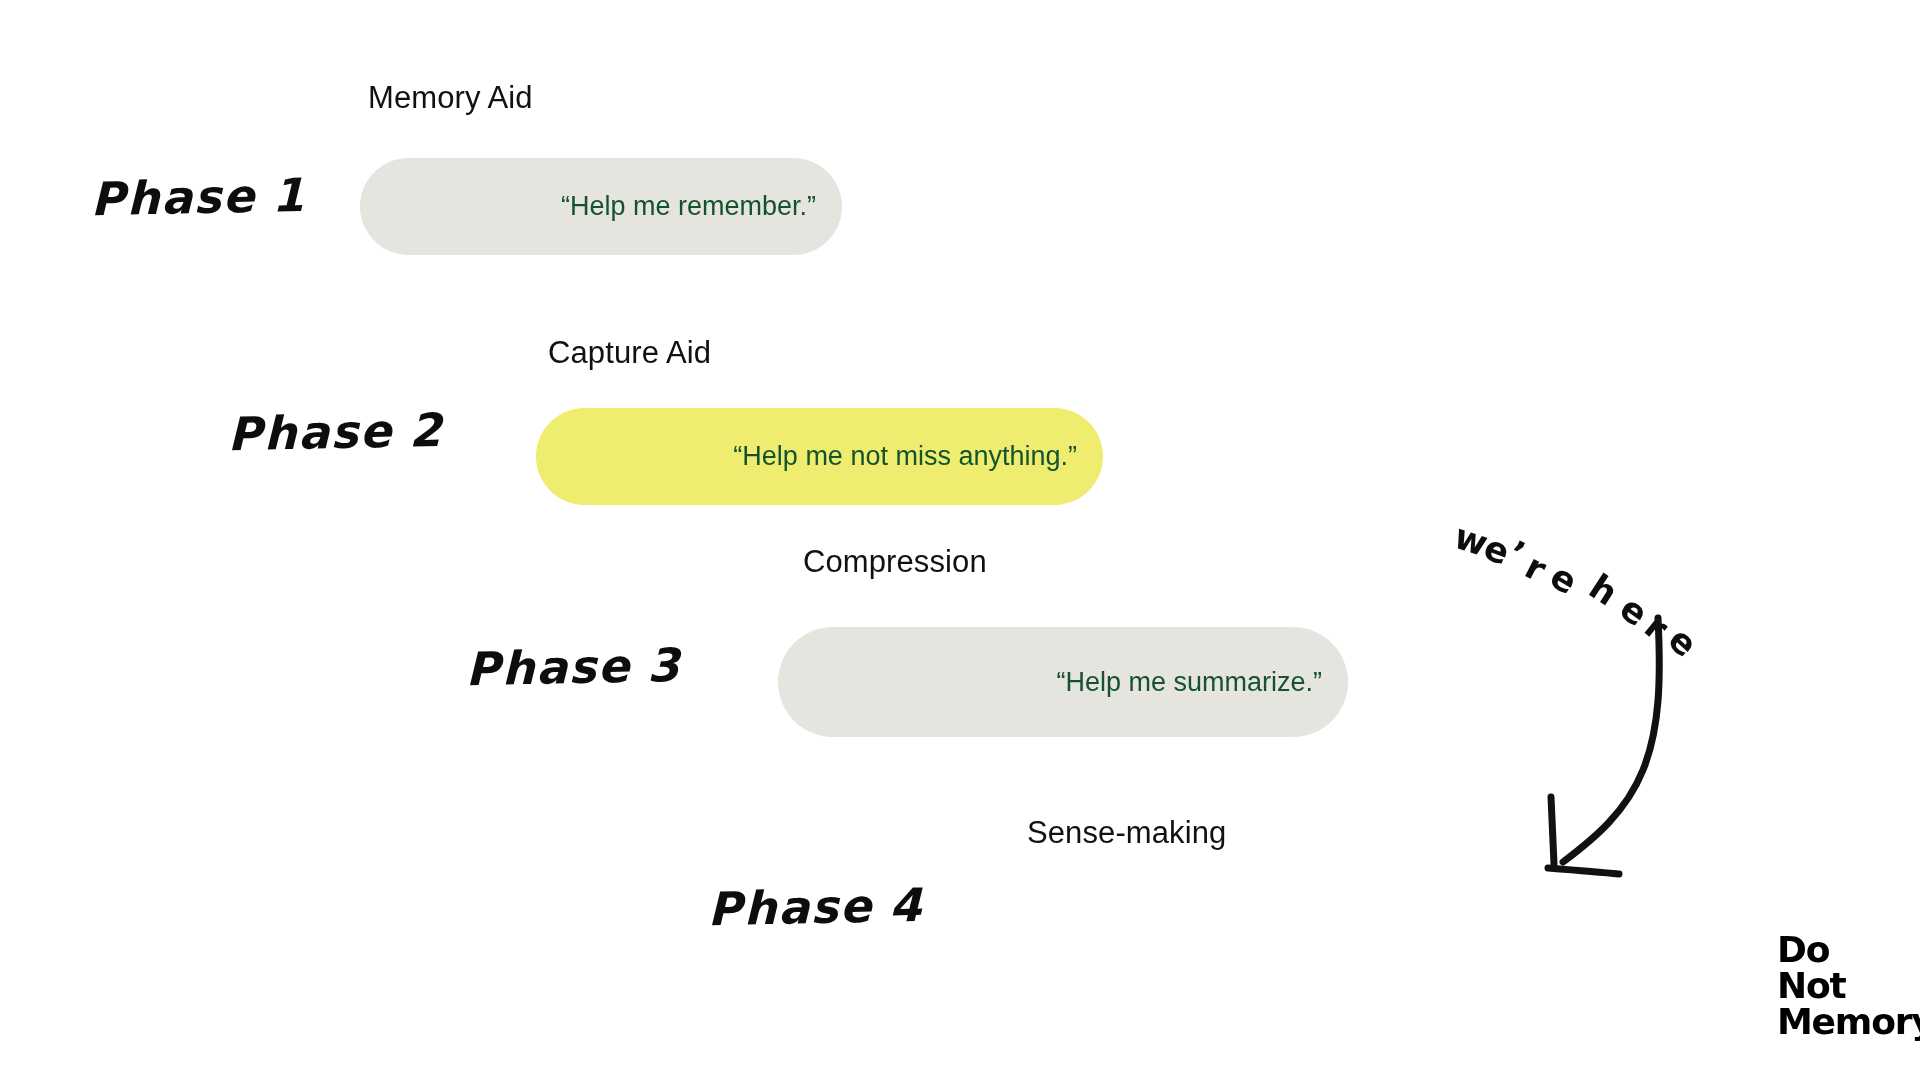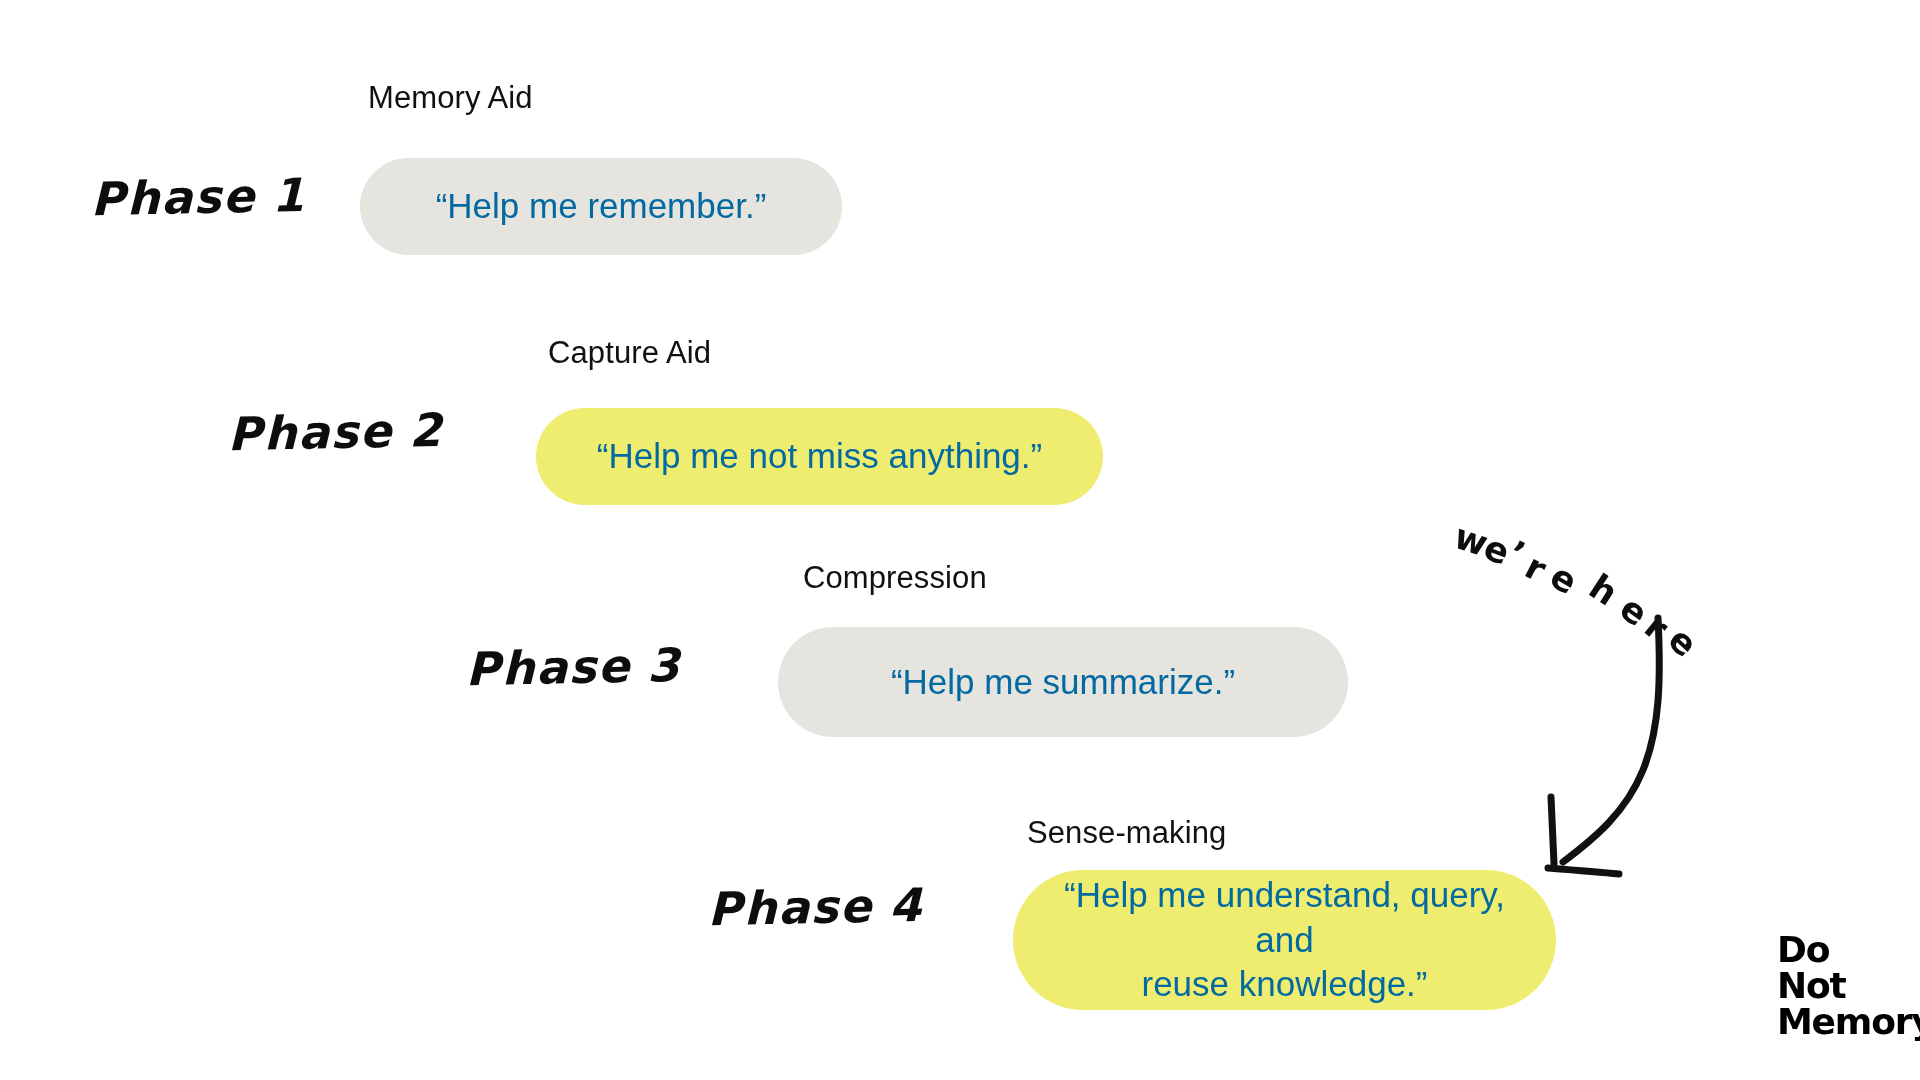--- a/index.html
+++ b/index.html
@@ -45,26 +45,26 @@
     color: #0d0d0d;
     white-space: nowrap;
     letter-spacing: 1.5px;
     transform: skewX(-4deg) rotate(-1.2deg);
   }
 
   .quote-pill {
     position: absolute;
     display: flex;
     align-items: center;
-    justify-content: center;
+    justify-content: flex-end;
     box-sizing: border-box;
     border-radius: 999px;
-    color: #0369a1;
+    color: #14532d;
     font-family: "Liberation Sans", sans-serif;
-    font-size: 35px;
+    font-size: 27px;
     font-weight: 400;
     line-height: 1.28;
     text-align: center;
     padding: 0 26px;
   }
   .quote-pill.gray   { background: #e6e4df; }
   .quote-pill.yellow { background: #eeed70; margin-top: 16px; }
 
   
   .annotation {
@@ -127,36 +127,30 @@
 
   <div class="phase-row" style="left:0; top:0; width:1920px; height:500px;">
     <div class="phase-heading" style="left:548px; top:335px;">Capture Aid</div>
     <div class="phase-label" style="left:232px; top:405px;">Phase 2</div>
     <div class="quote-pill yellow" style="left:536px; top:392px; width:567px; height:97px;">
       <span>“Help me not miss anything.”</span>
     </div>
   </div>
 
   <div class="phase-row" style="left:0; top:0; width:1920px; height:740px;">
-    <div class="phase-heading" style="left:803px; top:560px;">Compression</div>
+    <div class="phase-heading" style="left:803px; top:544px;">Compression</div>
     <div class="phase-label" style="left:470px; top:640px;">Phase 3</div>
     <div class="quote-pill gray" style="left:778px; top:627px; width:570px; height:110px;">
       <span>“Help me summarize.”</span>
     </div>
   </div>
 
   <div class="phase-row" style="left:0; top:0; width:1920px; height:1020px;">
     <div class="phase-heading" style="left:1027px; top:815px;">Sense-making</div>
     <div class="phase-label" style="left:712px; top:880px;">Phase 4</div>
-    <div class="quote-pill yellow" style="left:1013px; top:854px; width:543px; height:140px;">
-      <span>
-        <span>“Help me understand, query, and</span><br>
-        <span>reuse knowledge.”</span>
-      </span>
-    </div>
   </div>
 
   <div class="annotation">
 
     <div class="annotation-text">
       <span style="left:0px;   top:10px;  transform:rotate(18deg);">w</span>
       <span style="left:30px;  top:20px;  transform:rotate(21deg);">e</span>
       <span style="left:55px;  top:24px;  transform:rotate(24deg);">’</span>
       <span style="left:72px;  top:38px;  transform:rotate(27deg);">r</span>
       <span style="left:97px;  top:49px;  transform:rotate(30deg);">e</span>

